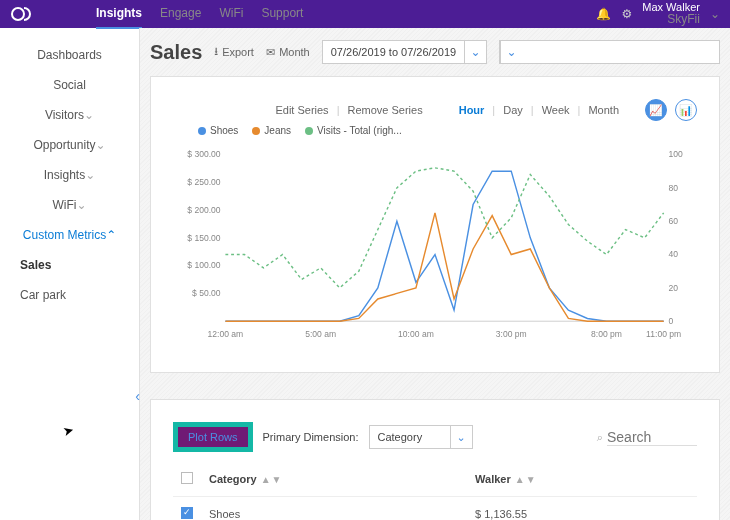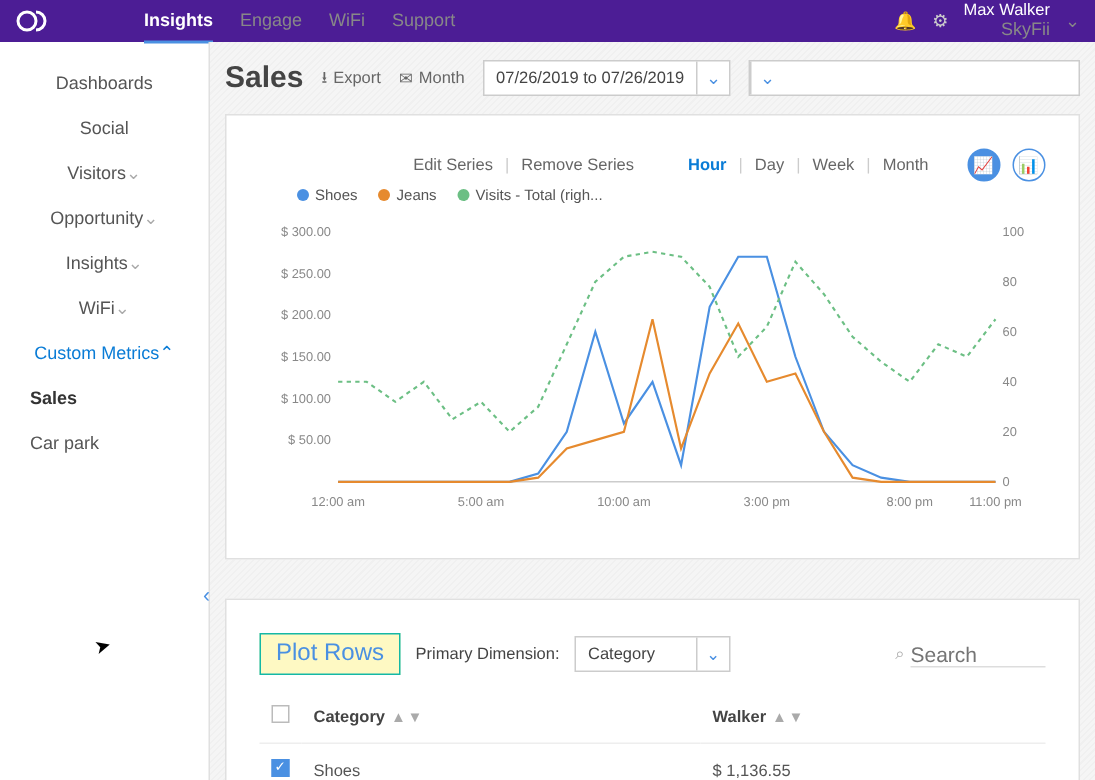--- a/index.html
+++ b/index.html
@@ -37,21 +37,21 @@
   .chart-tools .sep { color: #ccc; }
   .chart-tools .gran { color: #666; cursor: pointer; }
   .chart-tools .gran.active { color: #0a7cd6; font-weight: 600; }
   .viewbtn { width: 22px; height: 22px; border-radius: 50%; display: inline-flex; align-items: center; justify-content: center; font-size: 11px; cursor: pointer; border: 1px solid #4a90e2; }
   .viewbtn.active { background: #4a90e2; color: #fff; }
   .viewbtn.inactive { background: #fff; color: #4a90e2; }
   .legend { display: flex; gap: 14px; font-size: 10px; color: #555; padding-left: 25px; margin-bottom: 4px; }
   .legend .dot { display: inline-block; width: 8px; height: 8px; border-radius: 50%; margin-right: 4px; vertical-align: middle; }
   svg.chart { width: 100%; height: 210px; display: block; }
   .control-row { display: flex; align-items: center; gap: 10px; margin-bottom: 10px; font-size: 11px; }
-  .plotbtn { border: 1px solid #14b8a6; color: #4a90e2; background: #fef9c3; padding: 4px 10px; cursor: pointer; font-size: 16px; }
+  .plotbtn { border: 5px solid #14b8a6; color: #4a90e2; background: #701a75; padding: 4px 10px; cursor: pointer; font-size: 11px; }
   .pdlabel { color: #444; }
   .search { margin-left: auto; display: flex; align-items: center; gap: 4px; color: #aaa; }
   .search input { border: none; border-bottom: 1px solid #ddd; outline: none; font-size: 14px; width: 90px; }
   table { width: 100%; border-collapse: collapse; font-size: 11px; }
   th, td { text-align: left; padding: 10px 8px; border-bottom: 1px solid #eee; color: #555; }
   th { color: #444; font-weight: 600; }
   .checkbox { width: 12px; height: 12px; border: 1px solid #bbb; display: inline-block; background: #fff; }
   .checkbox.checked { background: #4a90e2; border-color: #4a90e2; position: relative; }
   .checkbox.checked::after { content: "✓"; color: #fff; font-size: 9px; position: absolute; top: -1px; left: 1px; }
   .sort-d { color: #aaa; font-size: 10px; margin-left: 4px; display:inline-flex; gap:1px;}

